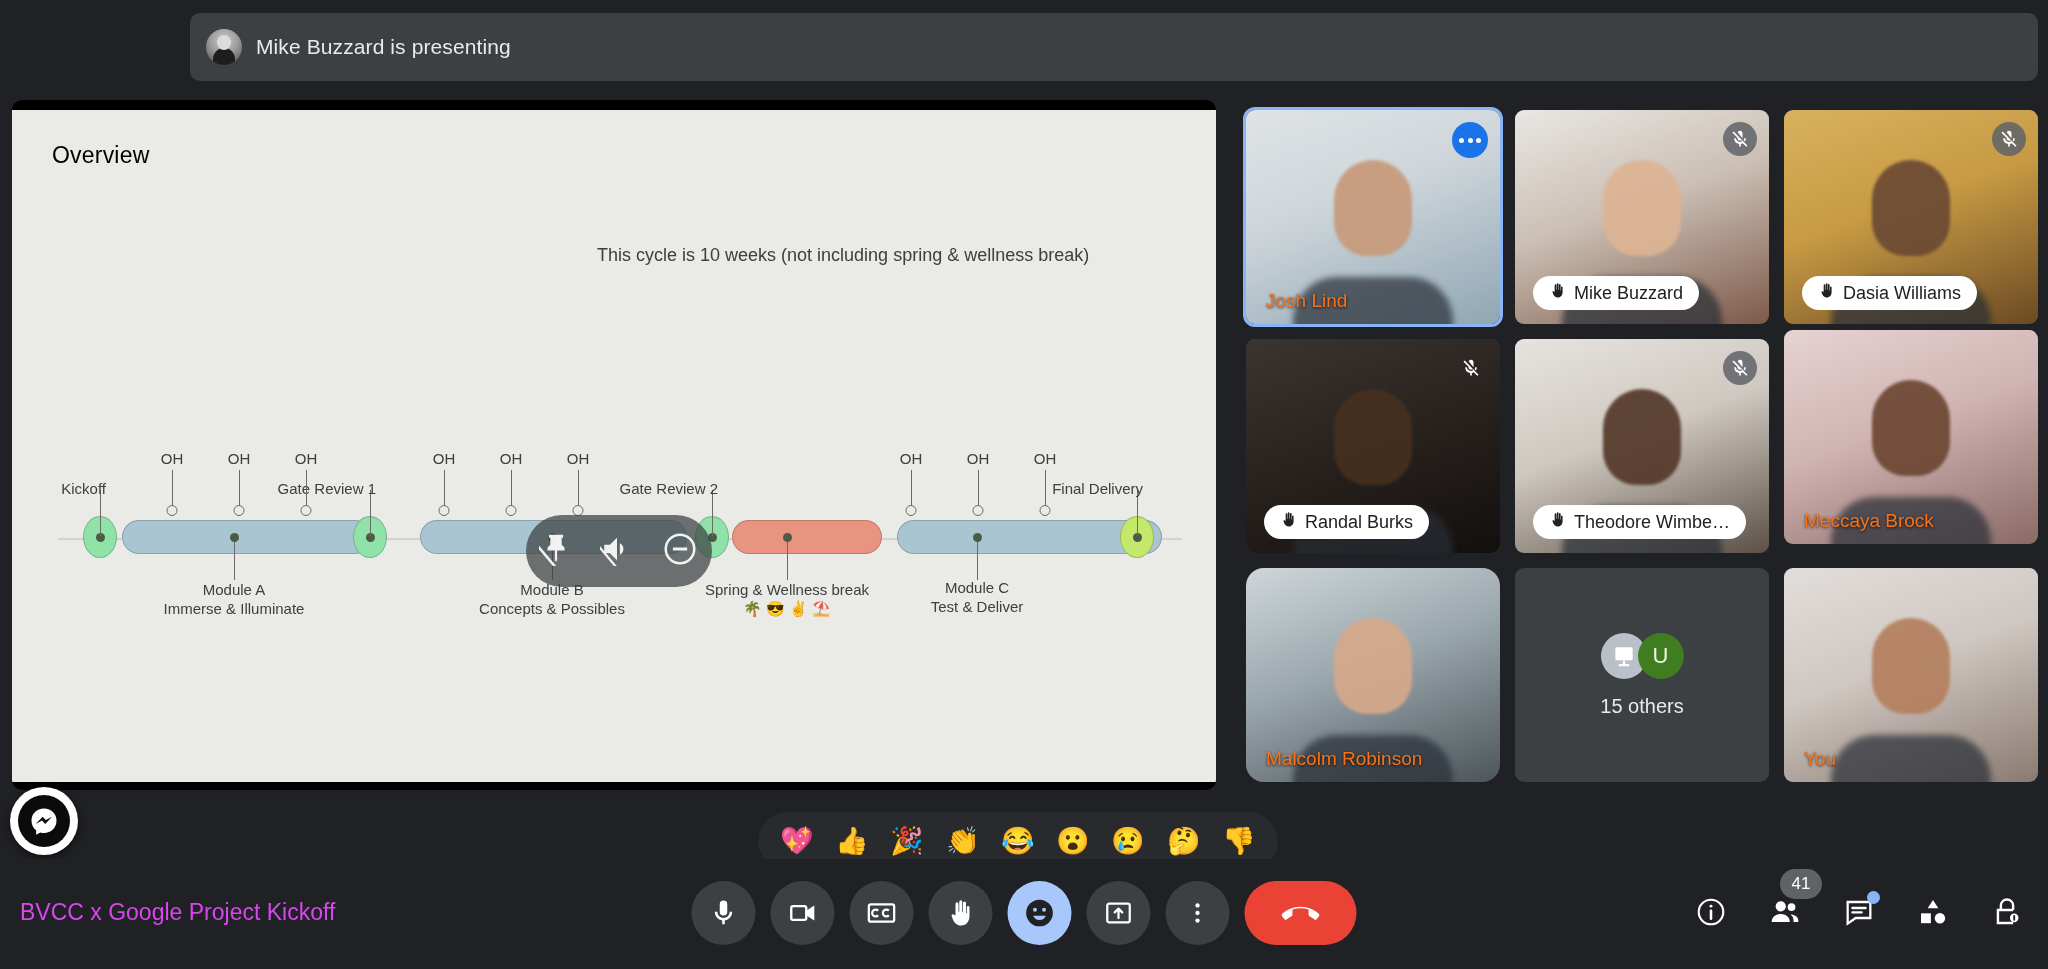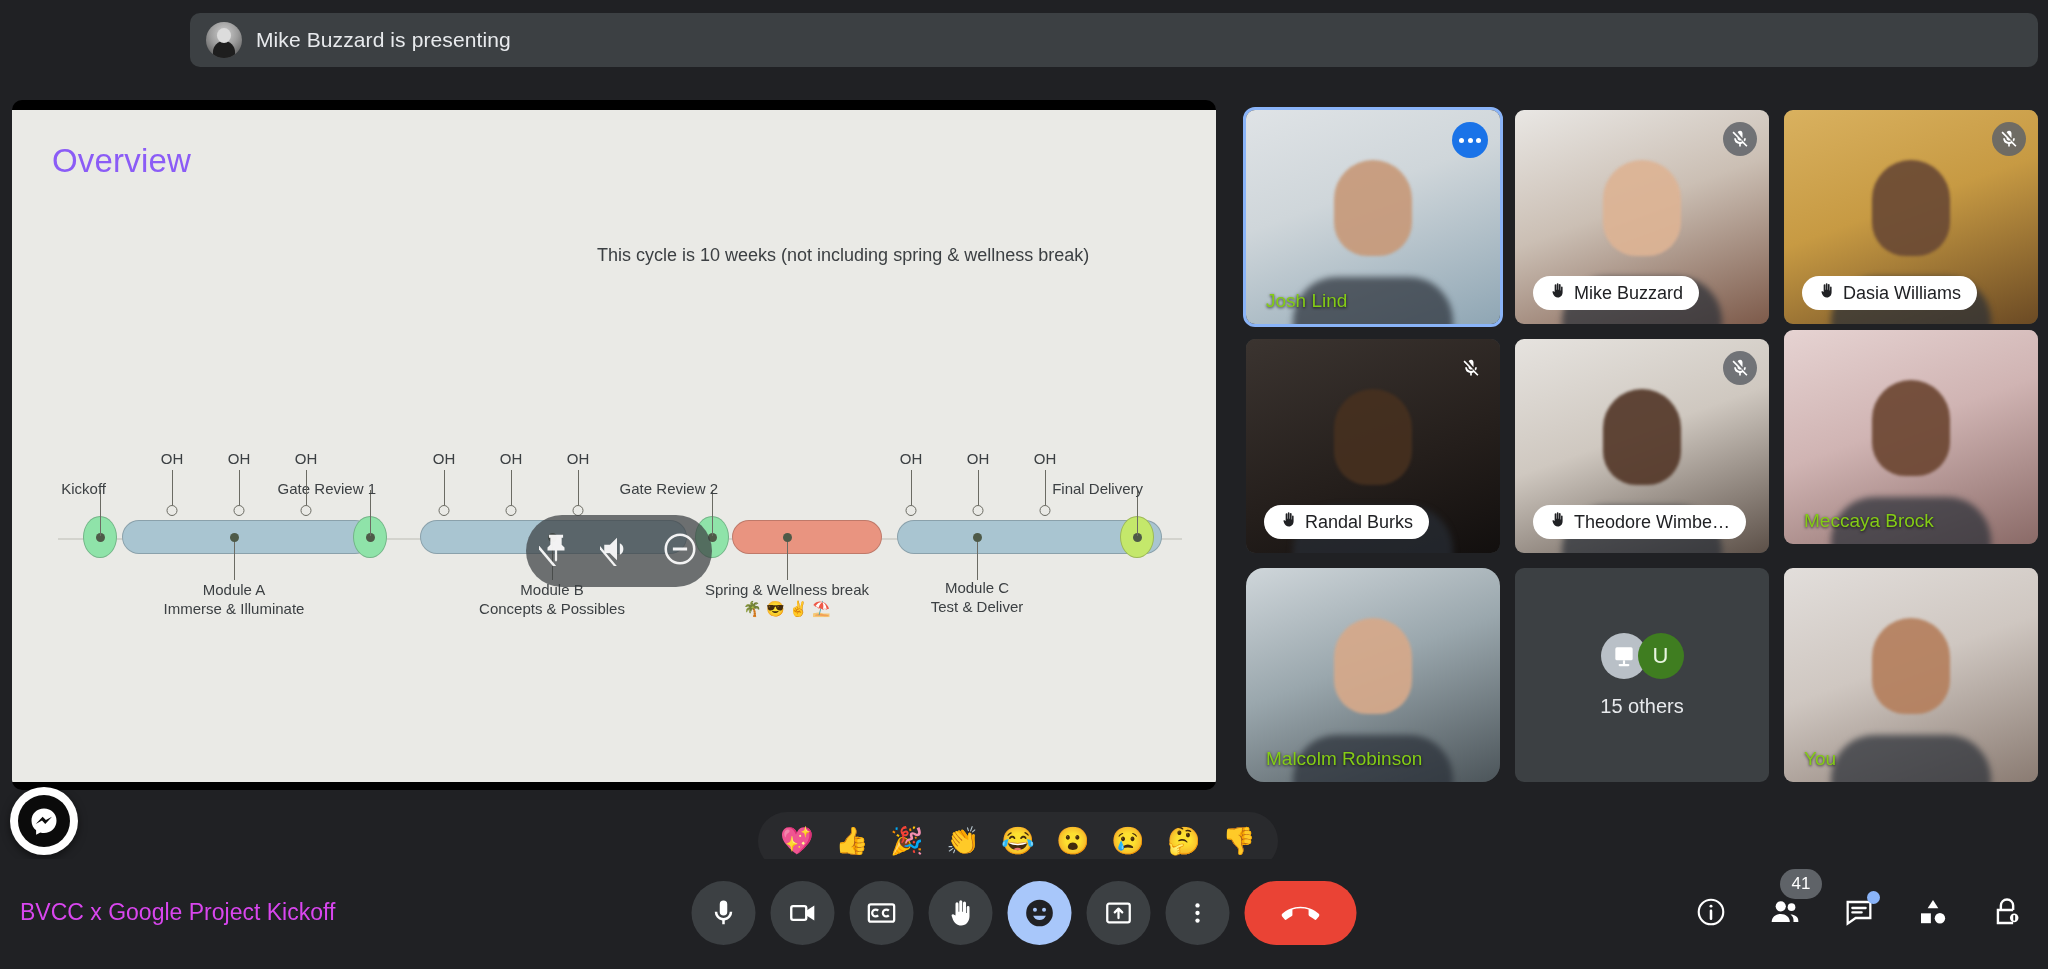--- a/index.html
+++ b/index.html
@@ -19,21 +19,21 @@
     display: flex; align-items: center; gap: 9px; padding-left: 16px;
   }
   .rec-dot-outer {
     width: 22px; height: 22px; border-radius: 50%;
     border: 2.5px solid #fff; display: flex; align-items: center; justify-content: center;
   }
   .rec-dot-inner { width: 10px; height: 10px; border-radius: 50%; background: #fff; }
   .rec-label { color: #fff; font-size: 20px; font-weight: bold; letter-spacing: .1px; }
 
   .presenting-bar {
-    position: absolute; left: 190px; top: 13px; right: 10px; height: 54px;
+    position: absolute; left: 190px; top: 13px; right: 10px; height: 68px;
     background: #3c4043; border-radius: 10px;
     display: flex; align-items: center; padding-left: 16px; gap: 14px;
   }
   .presenter-avatar {
     width: 36px; height: 36px; border-radius: 50%;
     background: radial-gradient(circle at 50% 32%, #cfcfcf 0%, #9c9c9c 45%, #6e6e6e 75%, #3a3a3a 100%);
     position: relative; overflow: hidden; flex: none;
   }
   .presenter-avatar::after {
     content: ""; position: absolute; left: 50%; top: 52%; width: 22px; height: 24px;
@@ -47,21 +47,21 @@
 
   
   .stage {
     position: absolute; left: 12px; top: 100px; width: 1204px; height: 690px;
     background: #000; border-radius: 10px; overflow: hidden;
   }
   .slide {
     position: absolute; left: 0; top: 10px; width: 1204px; height: 672px;
     background: #eaeae6;
   }
-  .slide-title { position: absolute; left: 40px; top: 32px; font-size: 33px; color: #8b5cf6; letter-spacing: .2px; }
+  .slide-title { position: absolute; left: 40px; top: 32px; font-size: 23px; color: #000000; letter-spacing: .2px; }
   .slide-note { position: absolute; left: 585px; top: 135px; font-size: 18px; color: #3c4043; }
 
   
   .tl { position: absolute; left: 0; top: 0; width: 1204px; height: 672px; }
   .tl-axis { position: absolute; left: 46px; top: 428px; width: 1124px; height: 2px; background: #d3d3cd; }
 
   .seg {
     position: absolute; top: 410px; height: 34px; border-radius: 17px;
     border: 1px solid rgba(0,0,0,.18);
   }
@@ -119,21 +119,21 @@
     position: absolute; width: 254px; height: 214px; border-radius: 9px; overflow: hidden; background: #3c4043;
   }
   .tile.sel { outline: 3px solid #8ab4f8; outline-offset: 0; }
   .tile .vid { position: absolute; inset: 0; }
   .name-chip {
     position: absolute; left: 18px; bottom: 14px; height: 34px; background: #fff;
     border-radius: 17px; display: flex; align-items: center; gap: 8px; padding: 0 16px;
     color: #202124; font-size: 18px; max-width: 224px;
   }
   .name-plain {
-    position: absolute; left: 20px; bottom: 12px; color: #84cc16; font-size: 19px;
+    position: absolute; left: 20px; bottom: 12px; color: #f97316; font-size: 19px;
     text-shadow: 0 1px 3px rgba(0,0,0,.8); white-space: nowrap;
   }
   .mic-badge {
     position: absolute; right: 12px; top: 12px; width: 34px; height: 34px; border-radius: 50%;
     background: rgba(95,99,104,.85); display: flex; align-items: center; justify-content: center;
   }
   .mic-badge.bare { background: transparent; }
   .more-badge {
     position: absolute; right: 12px; top: 12px; width: 36px; height: 36px; border-radius: 50%;
     background: #1a73e8; display: flex; align-items: center; justify-content: center; gap: 3.5px;

